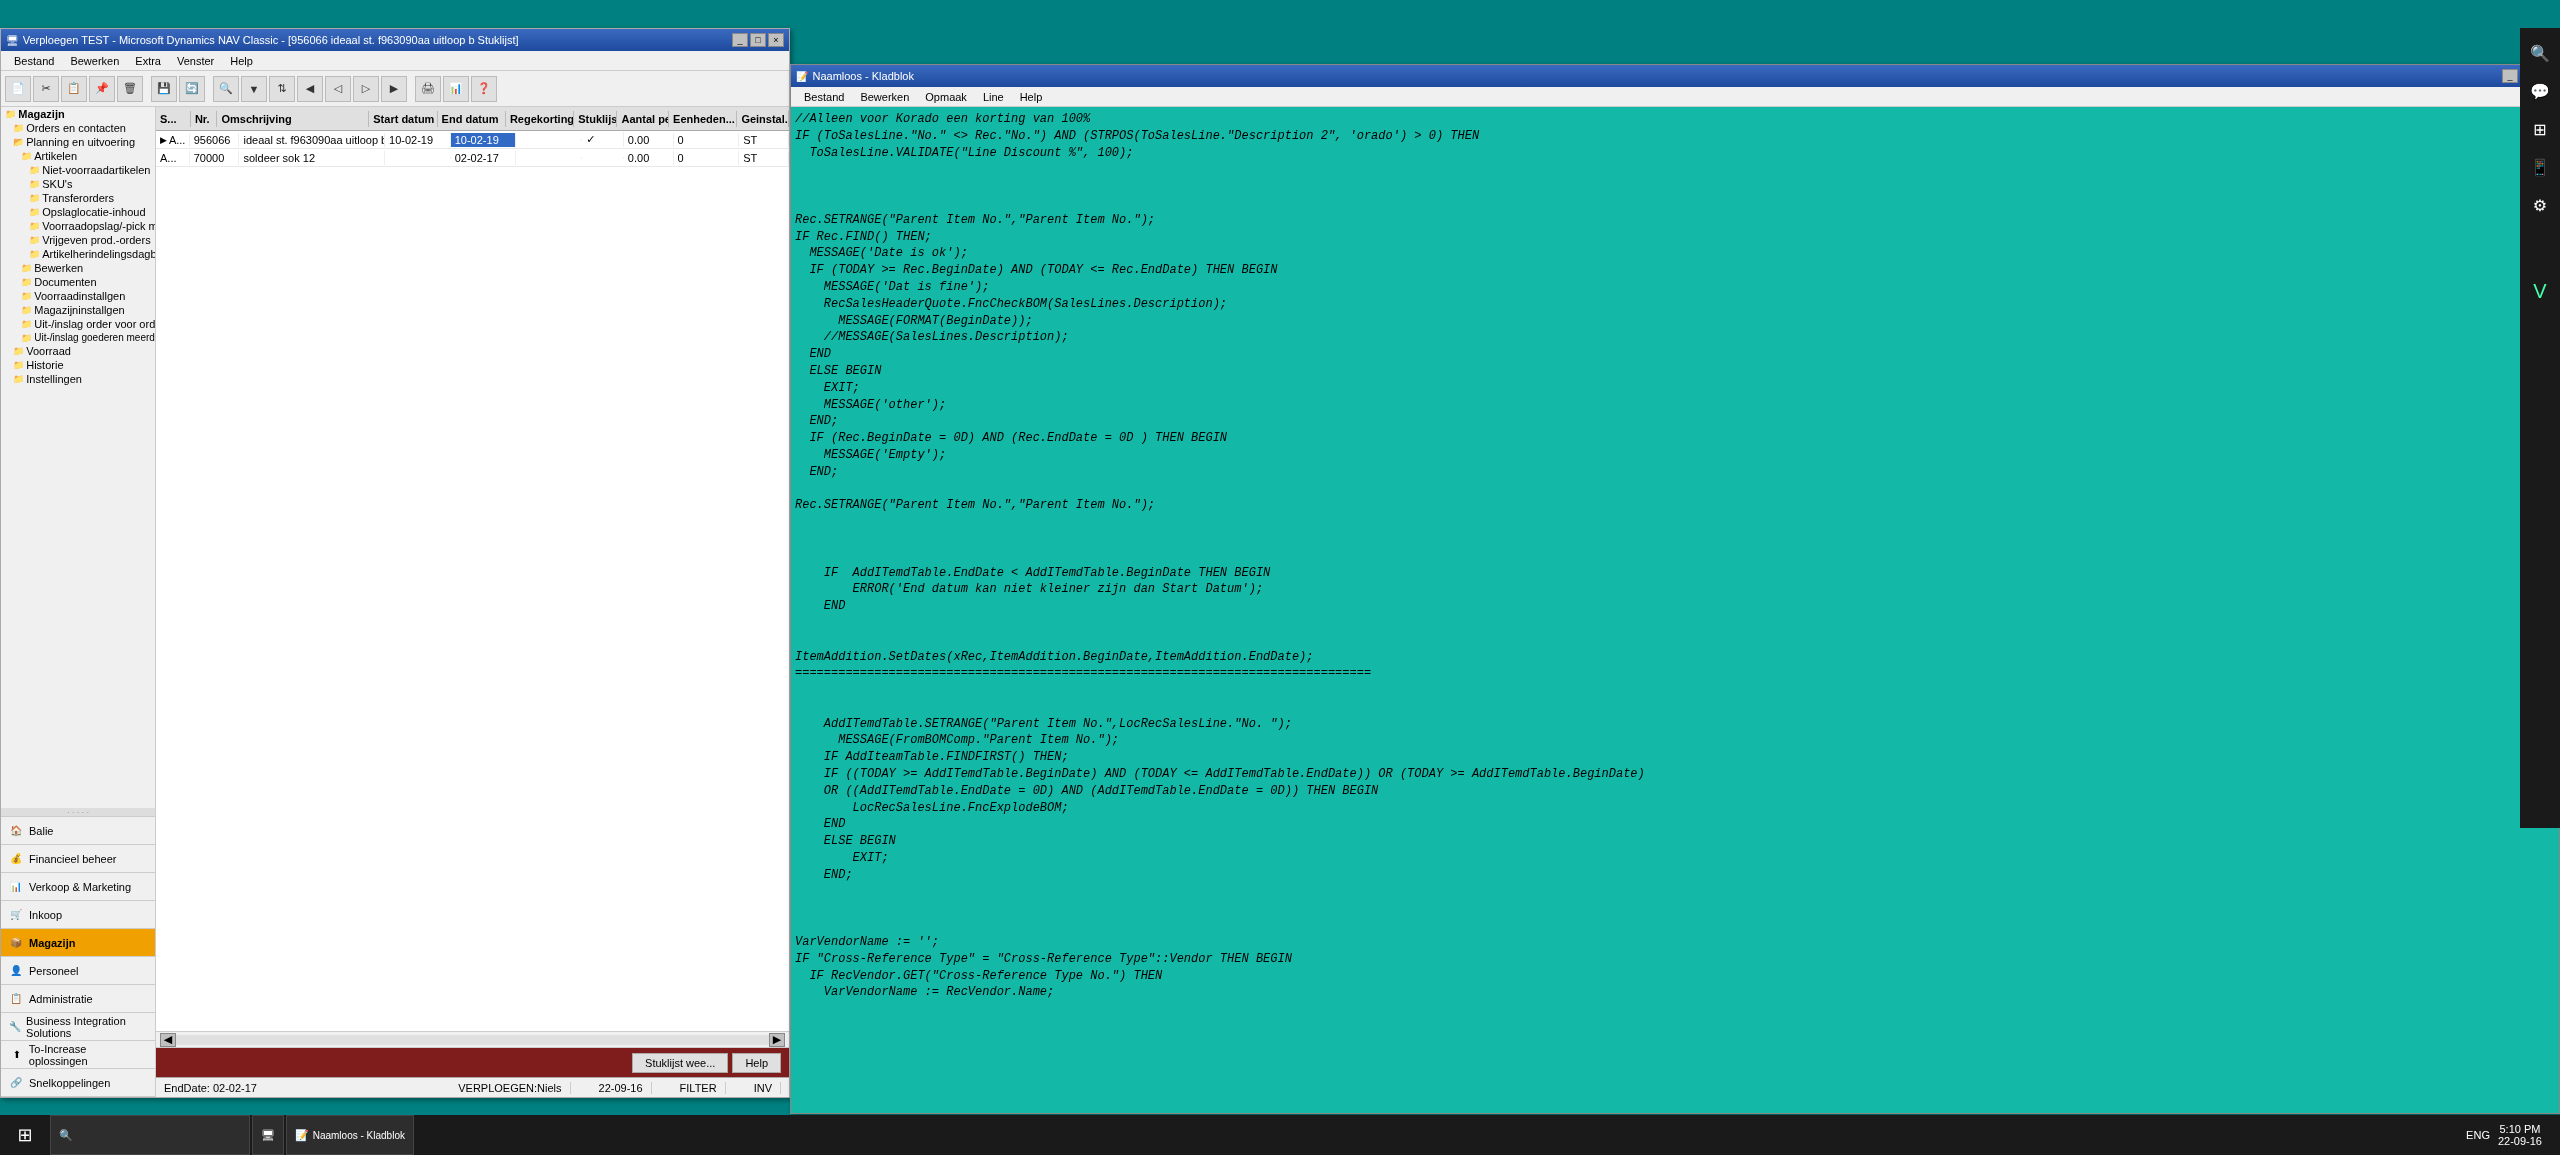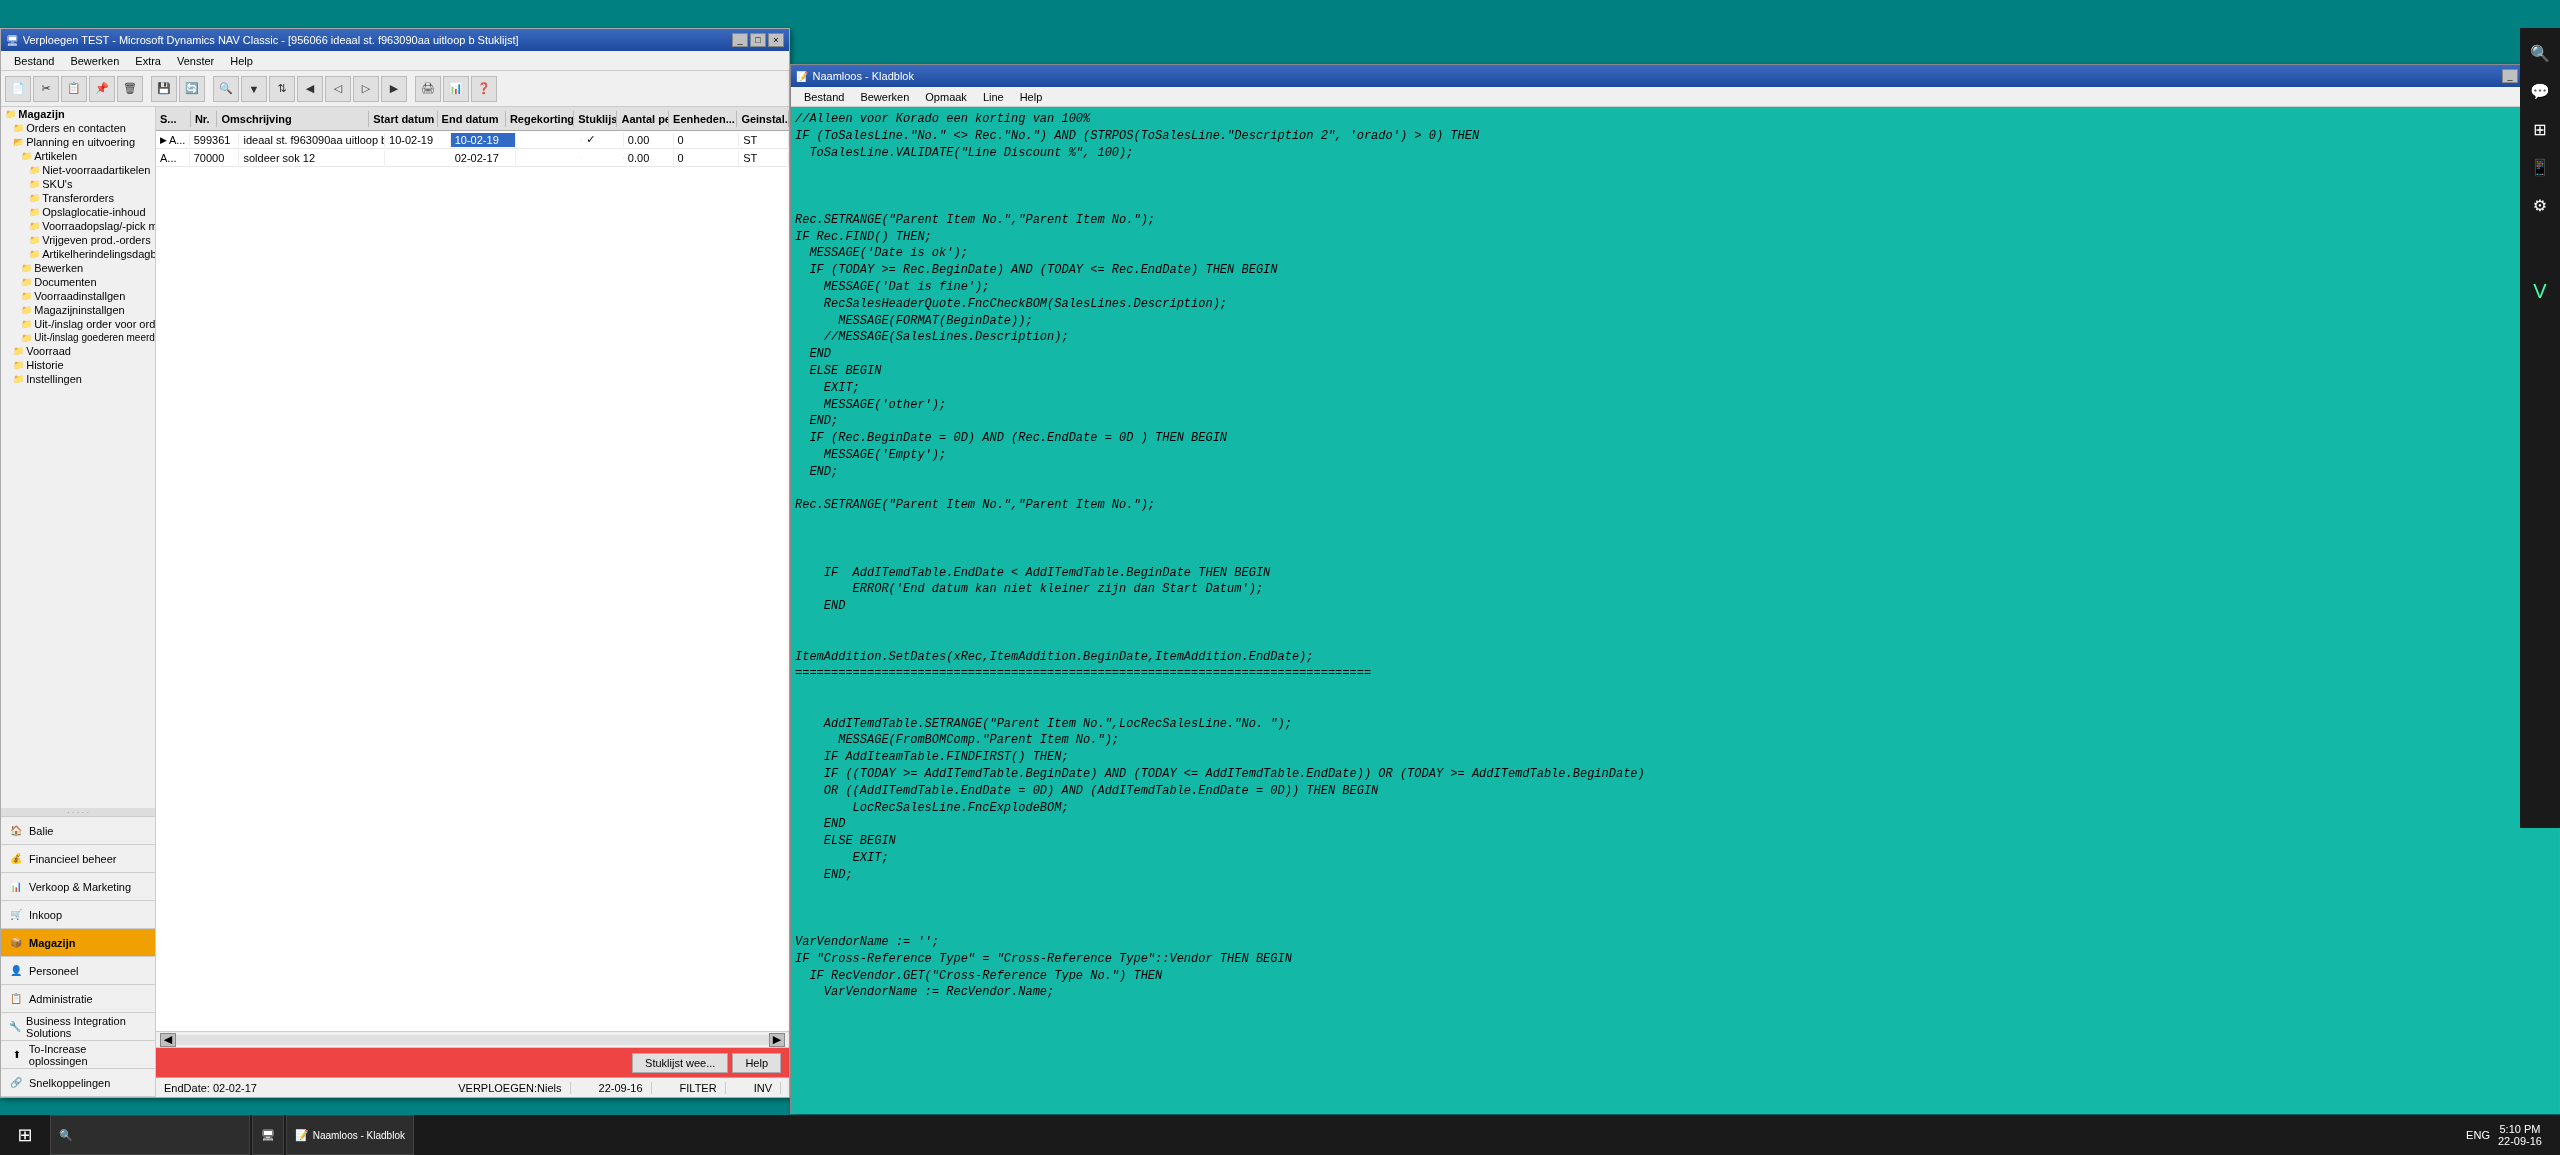--- a/index.html
+++ b/index.html
@@ -50,21 +50,21 @@
     .grid-header-cell { padding: 2px 4px; border-right: 1px solid #bbb; white-space: nowrap; overflow: hidden; }
     .grid-body { flex: 1; overflow: auto; background: #fff; }
     .grid-row { display: flex; align-items: center; border-bottom: 1px solid #e8e8e8; height: 18px; font-size: 11px; }
     .grid-cell { padding: 1px 4px; border-right: 1px solid #eee; white-space: nowrap; overflow: hidden; }
 
     
     .statusbar { height: 20px; background: #f0f0f0; border-top: 1px solid #aaa; display: flex; align-items: center; padding: 0 8px; font-size: 11px; gap: 20px; }
     .statusbar-item { padding: 0 8px; border-right: 1px solid #ccc; }
 
     
-    .bottom-bar { height: 30px; background: #ef4444; border-top: 1px solid #ccc; display: flex; align-items: center; justify-content: flex-end; padding: 0 8px; gap: 4px; }
+    .bottom-bar { height: 30px; background: #7f1d1d; border-top: 1px solid #ccc; display: flex; align-items: center; justify-content: flex-end; padding: 0 8px; gap: 4px; }
     .bottom-btn { padding: 3px 12px; background: #e0e0e0; border: 1px solid #aaa; font-size: 11px; cursor: pointer; }
 
     
     .h-scroll { height: 16px; background: #f0f0f0; border-top: 1px solid #ccc; display: flex; align-items: center; }
 
     
     .notepad-window { position: absolute; top: 64px; left: 790px; width: 1770px; height: 1050px; background: #fff; border: 1px solid #888; display: flex; flex-direction: column; box-shadow: 2px 2px 5px rgba(0,0,0,0.4); }
     .notepad-titlebar { height: 22px; background: linear-gradient(to bottom, #3a6bc0, #1e4a9e); display: flex; align-items: center; padding: 0 5px; color: #fff; font-size: 11px; }
     .notepad-menubar { height: 20px; background: #f0f0f0; display: flex; align-items: center; padding: 0 5px; border-bottom: 1px solid #ccc; }
     .notepad-content { flex: 1; overflow: auto; background: #14b8a6; font-style: italic; }
@@ -281,21 +281,21 @@
           <div class="grid-header-cell col-gest">Geinstal...</div>
         </div>
 
         <div class="grid-body">
 
           <div class="grid-row" style="background:#fff;">
             <div class="grid-cell col-sn" style="display:flex;align-items:center;">
               <span style="color:#000; font-size:9px; margin-right:2px;">▶</span>
               <span>A...</span>
             </div>
-            <div class="grid-cell" style="width:60px;">599361</div>
+            <div class="grid-cell" style="width:60px;">956066</div>
             <div class="grid-cell col-desc">ideaal st. f963090aa uitloop b</div>
             <div class="grid-cell col-start">10-02-19</div>
             <div class="grid-cell col-end" style="background:#316ac5; color:#fff;">10-02-19</div>
             <div class="grid-cell col-korting"></div>
             <div class="grid-cell col-stuklijst">✓</div>
             <div class="grid-cell col-aantal">0.00</div>
             <div class="grid-cell col-eenheden">0</div>
             <div class="grid-cell col-gest">ST</div>
           </div>
 

